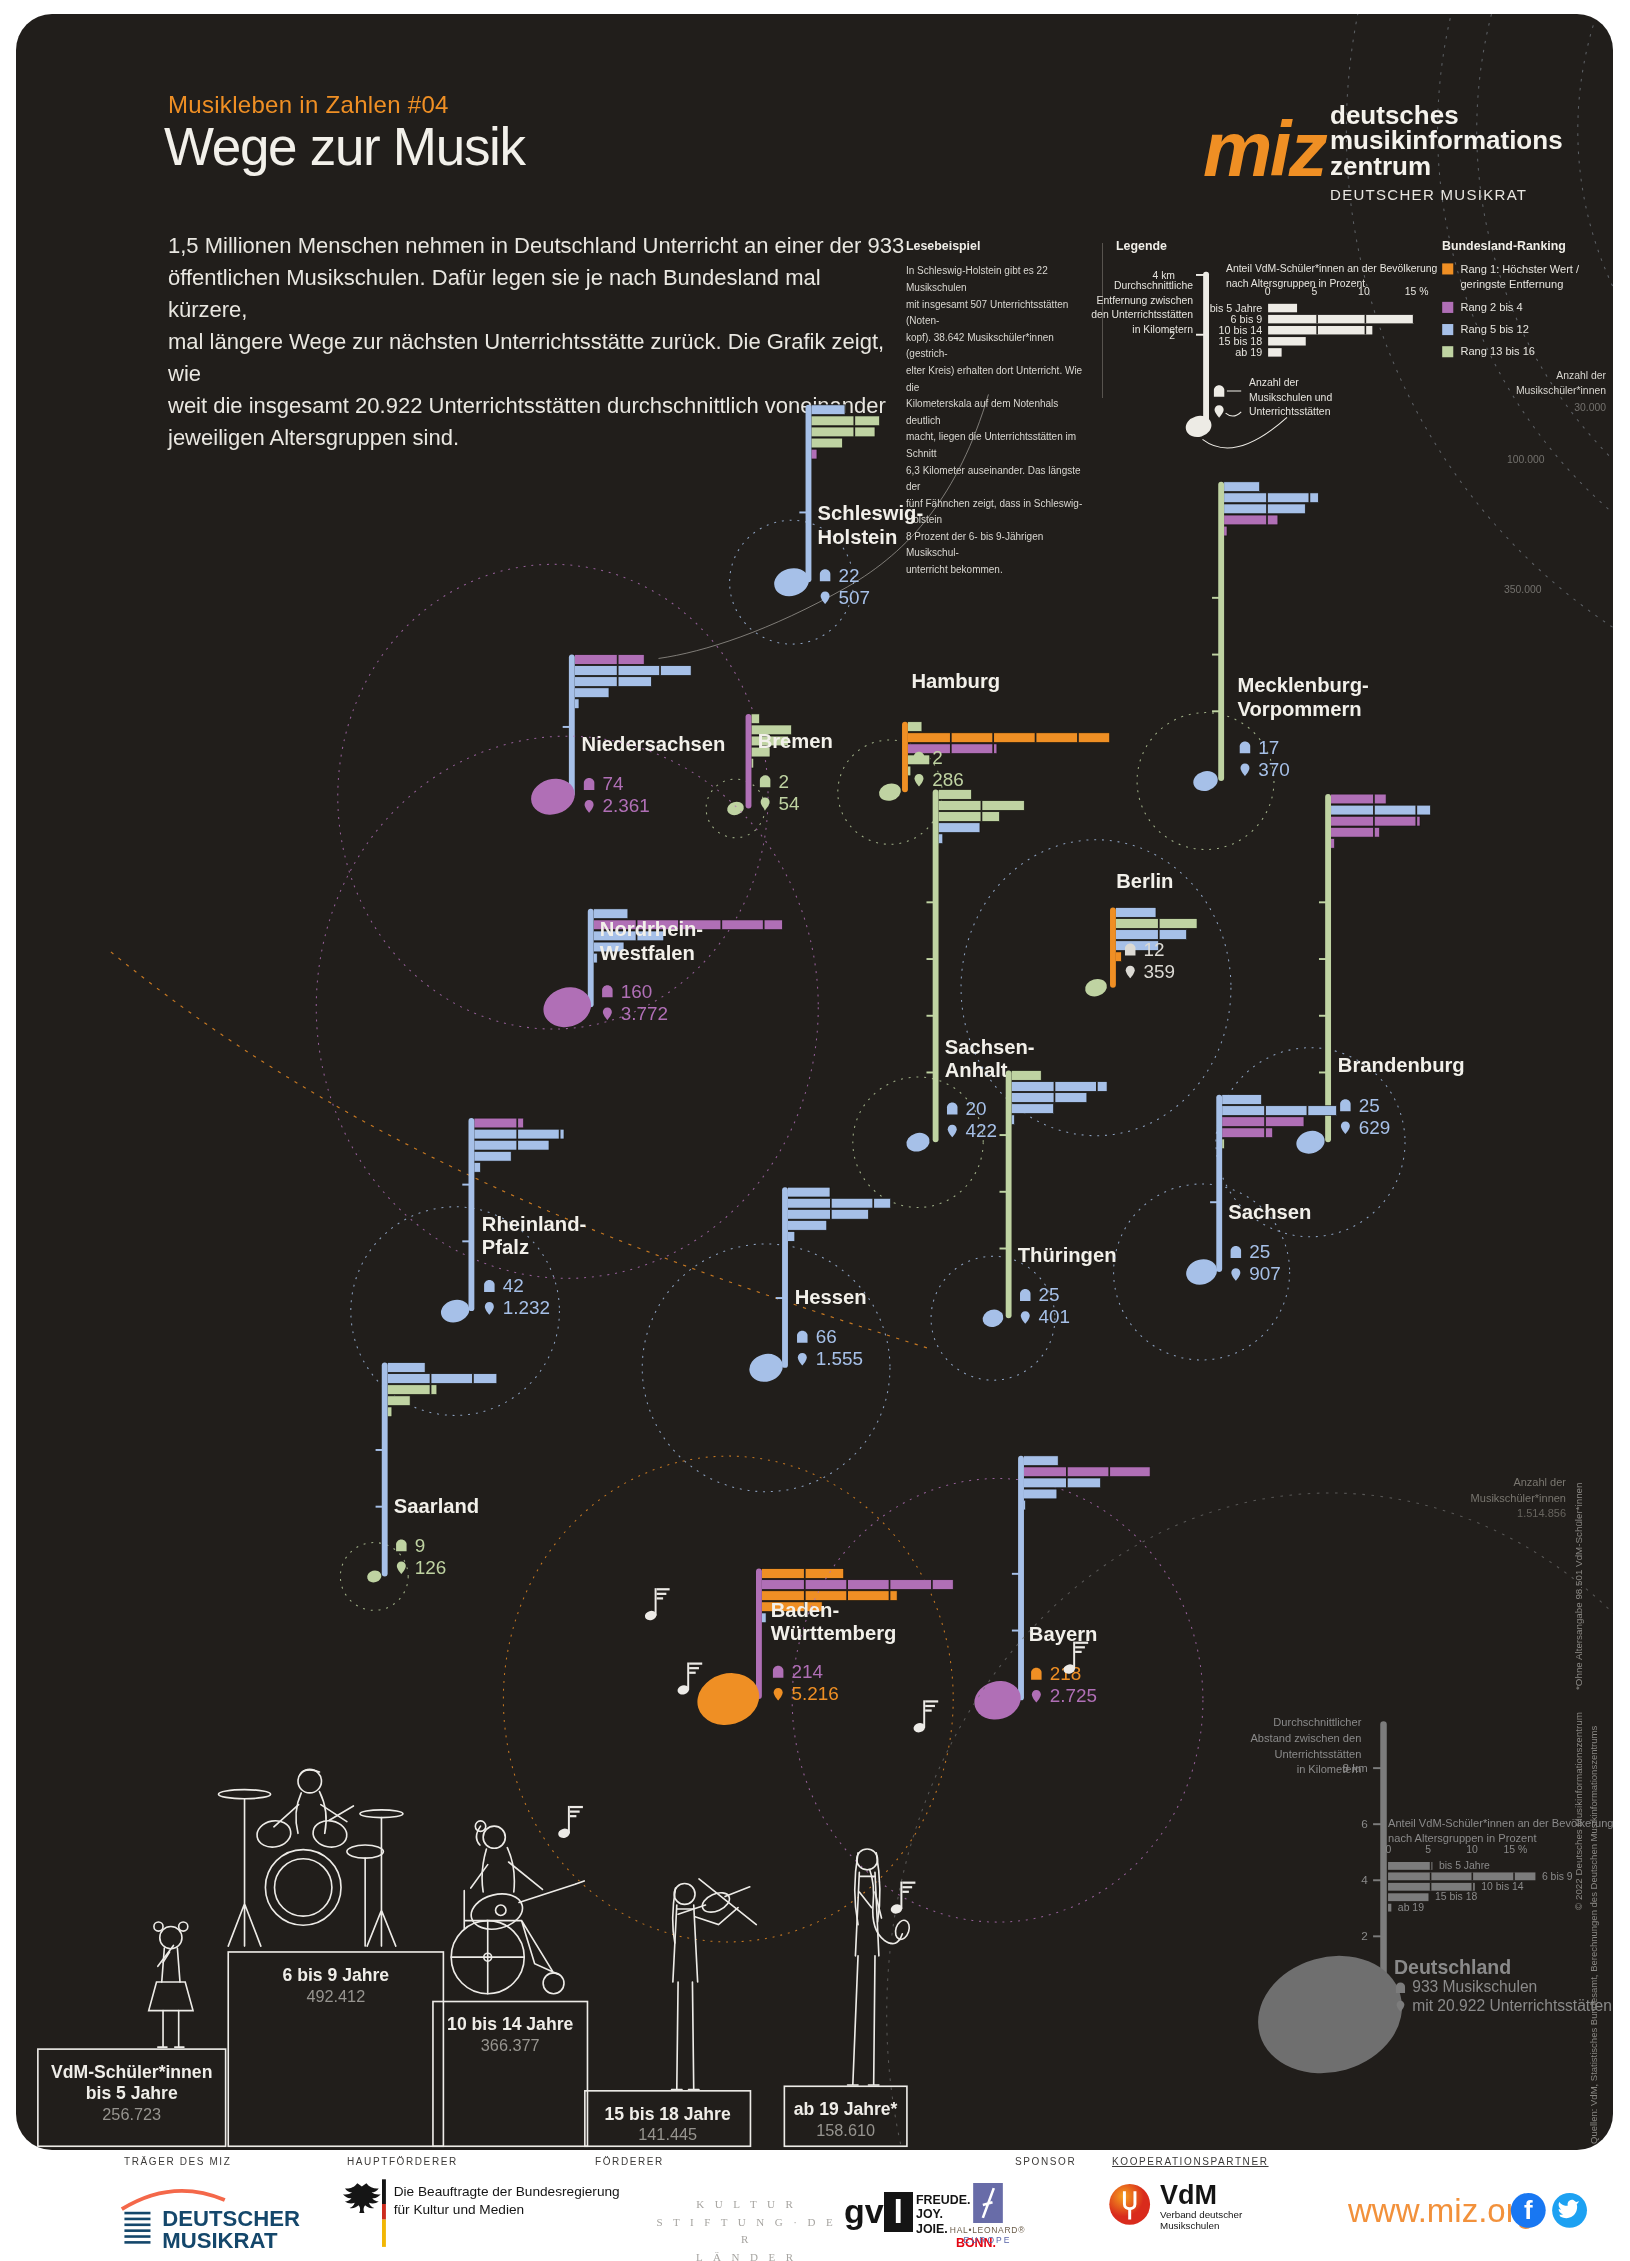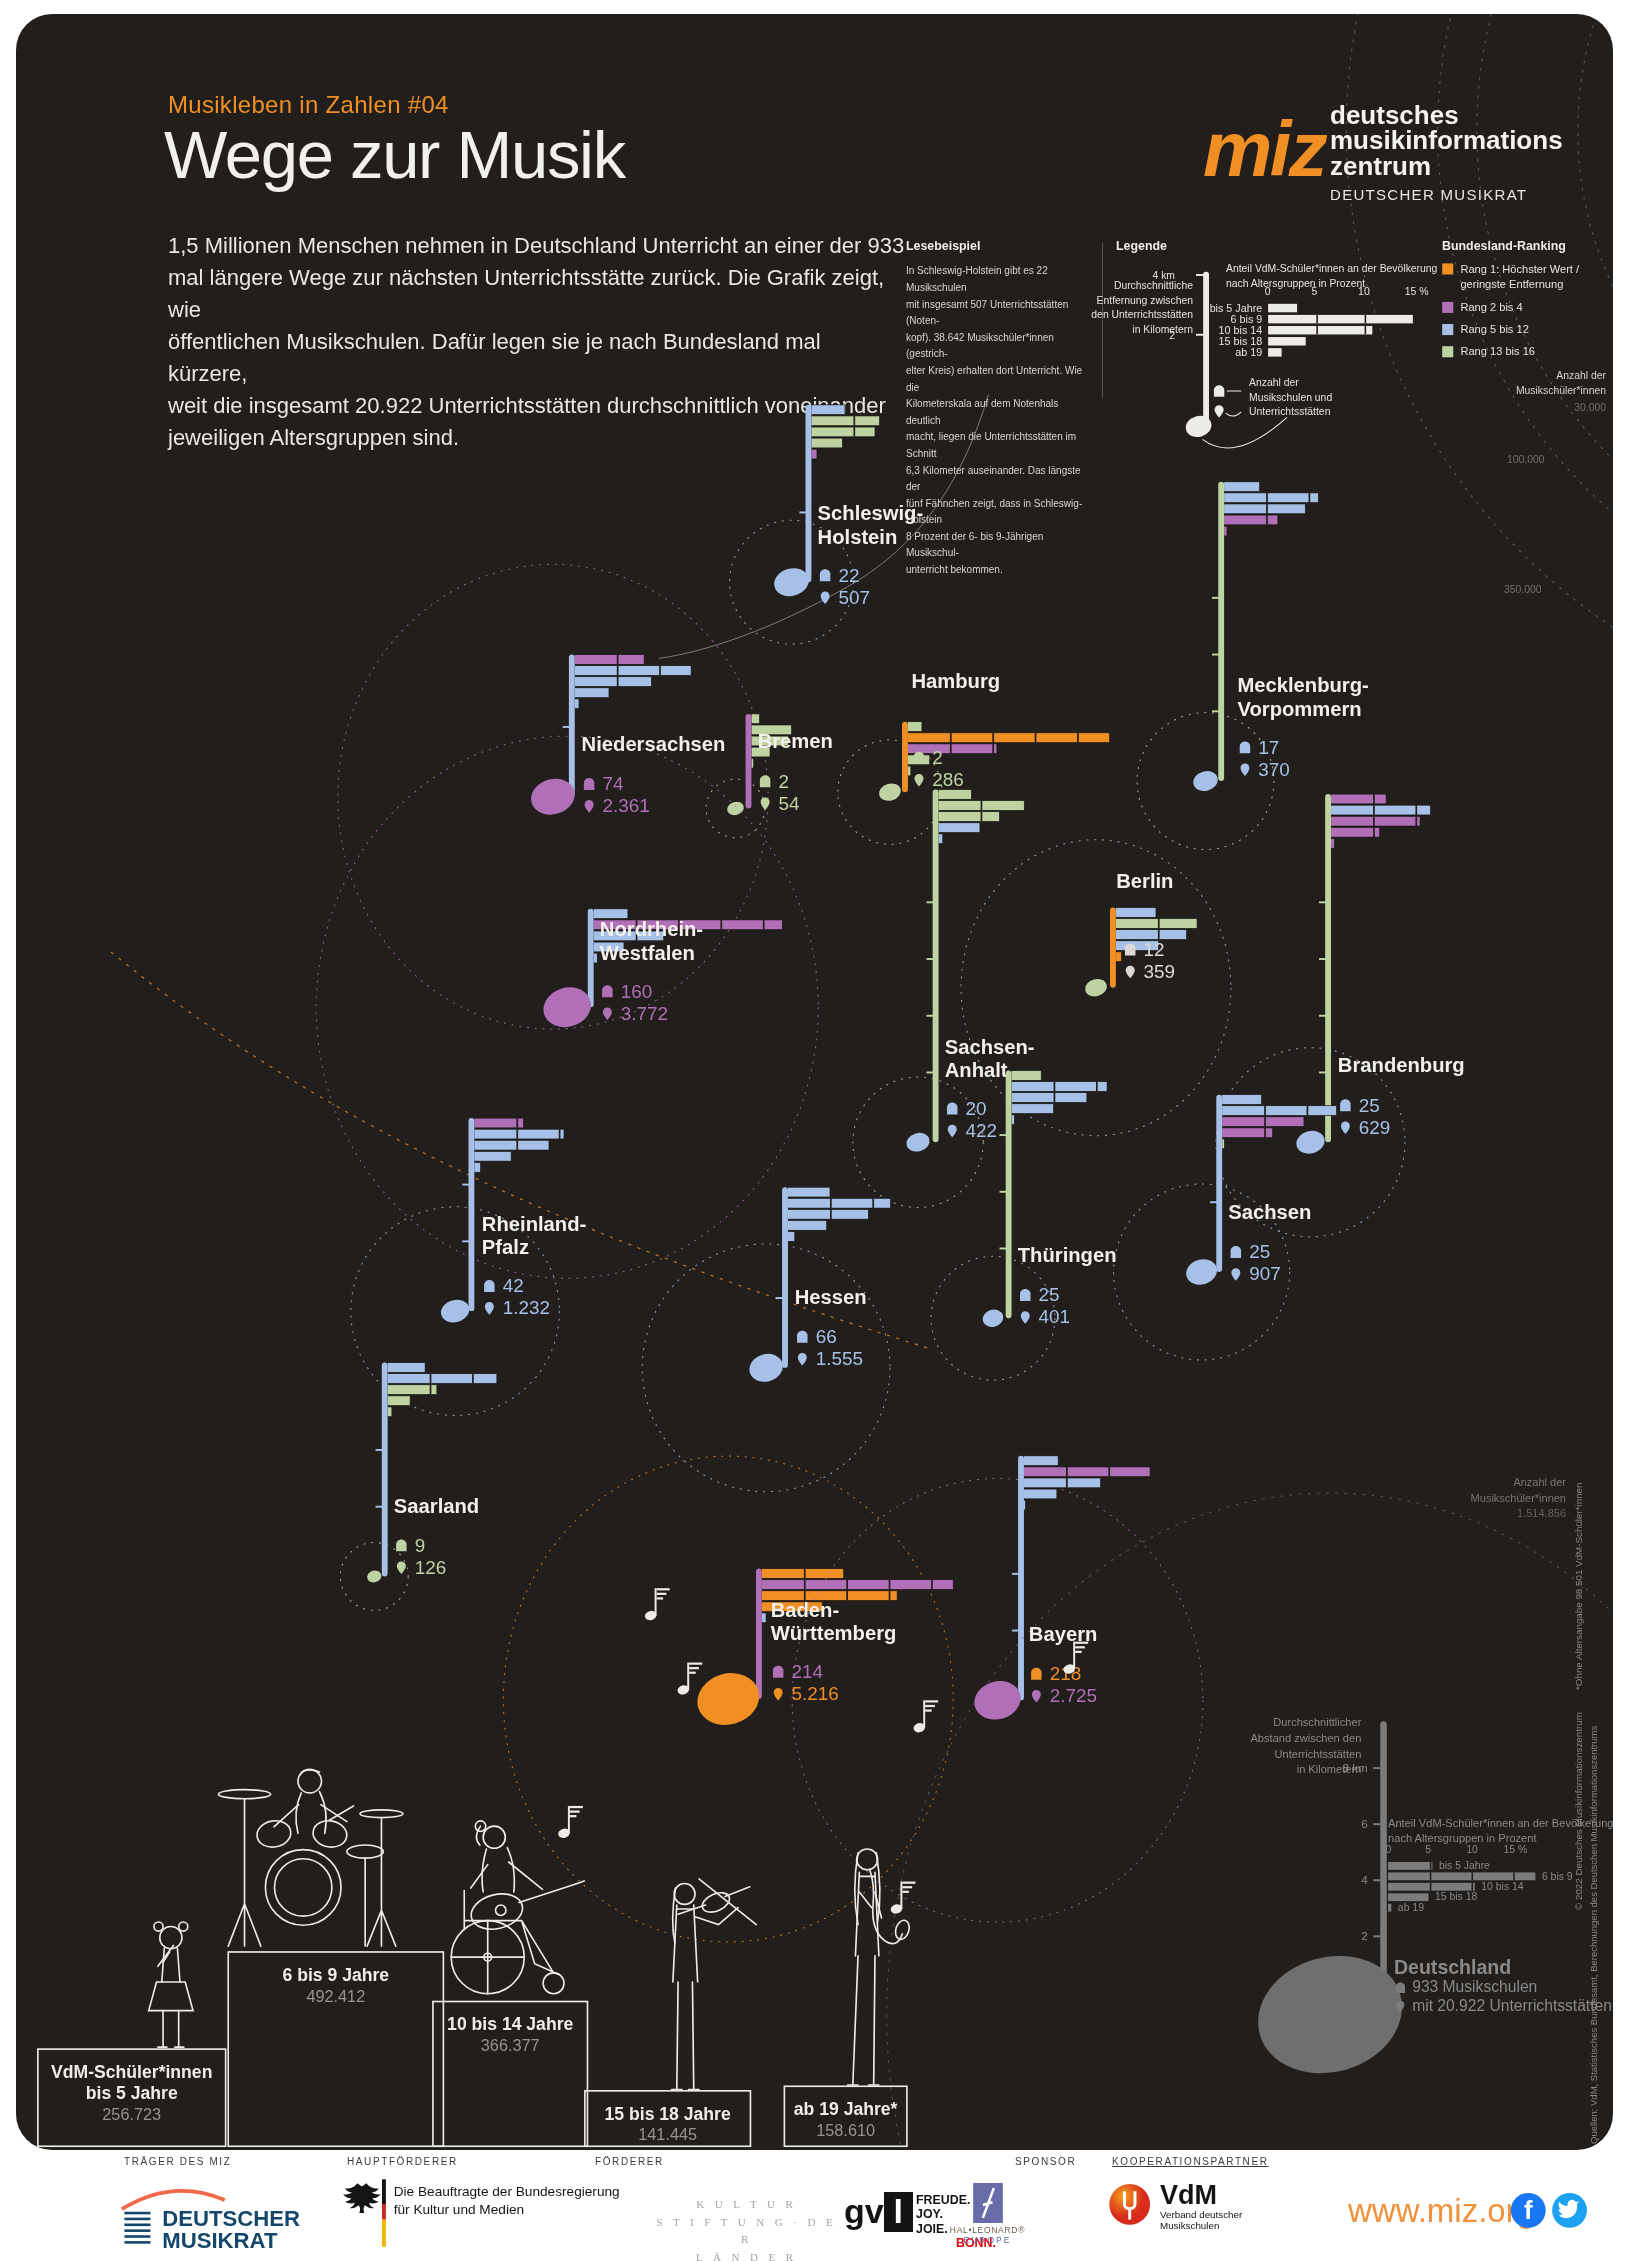--- a/index.html
+++ b/index.html
@@ -2,21 +2,21 @@
 <html style="font-size:10.4px"><head>
 <meta charset="utf-8">
 <style>
   html,body{margin:0;padding:0;background:#ffffff;width:1630px;height:2261px;position:relative;
     font-family:"Liberation Sans","DejaVu Sans",sans-serif;-webkit-font-smoothing:antialiased;}
   #poster{position:absolute;left:16.3px;top:14.3px;width:1597px;height:2136px;background:#211E1B;
     border-radius:36px;overflow:hidden;}
   #canvas{position:absolute;left:-16.3px;top:-14.3px;width:1630px;height:2261px;}
   .abs{position:absolute;}
   .kicker{font-size:24px;color:#EF8F24;font-weight:500;letter-spacing:0.3px;}
-  .title{font-size:67px;color:#F2F0EA;font-weight:500;letter-spacing:-1.3px;}
+  .title{font-size:53px;color:#F2F0EA;font-weight:500;letter-spacing:-1.3px;}
   .intro{font-size:22px;color:#E9E7E1;line-height:32px;font-weight:400;}
   .brand-line{font-size:26px;line-height:25.4px;color:#F4F2EC;font-weight:700;}
   .brand-sub{font-size:15px;color:#E9E7E1;letter-spacing:1.3px;margin-top:6.5px;}
   .lg-h3{font-size:12.4px;font-weight:700;color:#F0EEE8;margin:0 0 10.4px 0;}
   .lg-body{font-size:10px;line-height:16.6px;color:#D9D7D1;}
   .lg-txt{font-size:10.4px;line-height:14.7px;color:#E6E4DE;}
   .lg-dim{color:#73716D;}
   .vtext{font-size:9.8px;color:#8A8884;white-space:nowrap;transform:rotate(-90deg);transform-origin:0 0;}
   .foot-label{font-size:10px;letter-spacing:1.6px;color:#3C3A38;font-weight:400;}
   .divider{width:0.7px;background:#57534E;}
@@ -26,22 +26,22 @@
 </head>
 <body>
 
 <div id="poster">
  <div id="canvas">
 
   <div class="abs kicker" style="left:168px;top:91px;">Musikleben in Zahlen #04</div>
   <div class="abs title" style="left:164px;top:116px;">Wege zur Musik</div>
   <div class="abs intro" style="left:168px;top:230px;width:737px;">
         <div>1,5 Millionen Menschen nehmen in Deutschland Unterricht an einer der 933</div>
+        <div>öffentlichen Musikschulen. Dafür legen sie je nach Bundesland mal kürzere,</div>
         <div>mal längere Wege zur nächsten Unterrichtsstätte zurück. Die Grafik zeigt, wie</div>
-        <div>öffentlichen Musikschulen. Dafür legen sie je nach Bundesland mal kürzere,</div>
         <div>weit die insgesamt 20.922 Unterrichtsstätten durchschnittlich voneinander</div>
         <div>jeweiligen Altersgruppen sind.</div>
       </div>
 
   <div class="abs" style="left:1203px;top:104px;width:117px;height:98px;">
     <div style="font-size:78px;font-weight:800;font-style:italic;color:#EF8F24;letter-spacing:-2.6px;">miz</div>
   </div>
   <div class="abs" style="left:1330px;top:103px;">
     <div class="brand-line">deutsches</div>
     <div class="brand-line">musikinformations</div>

